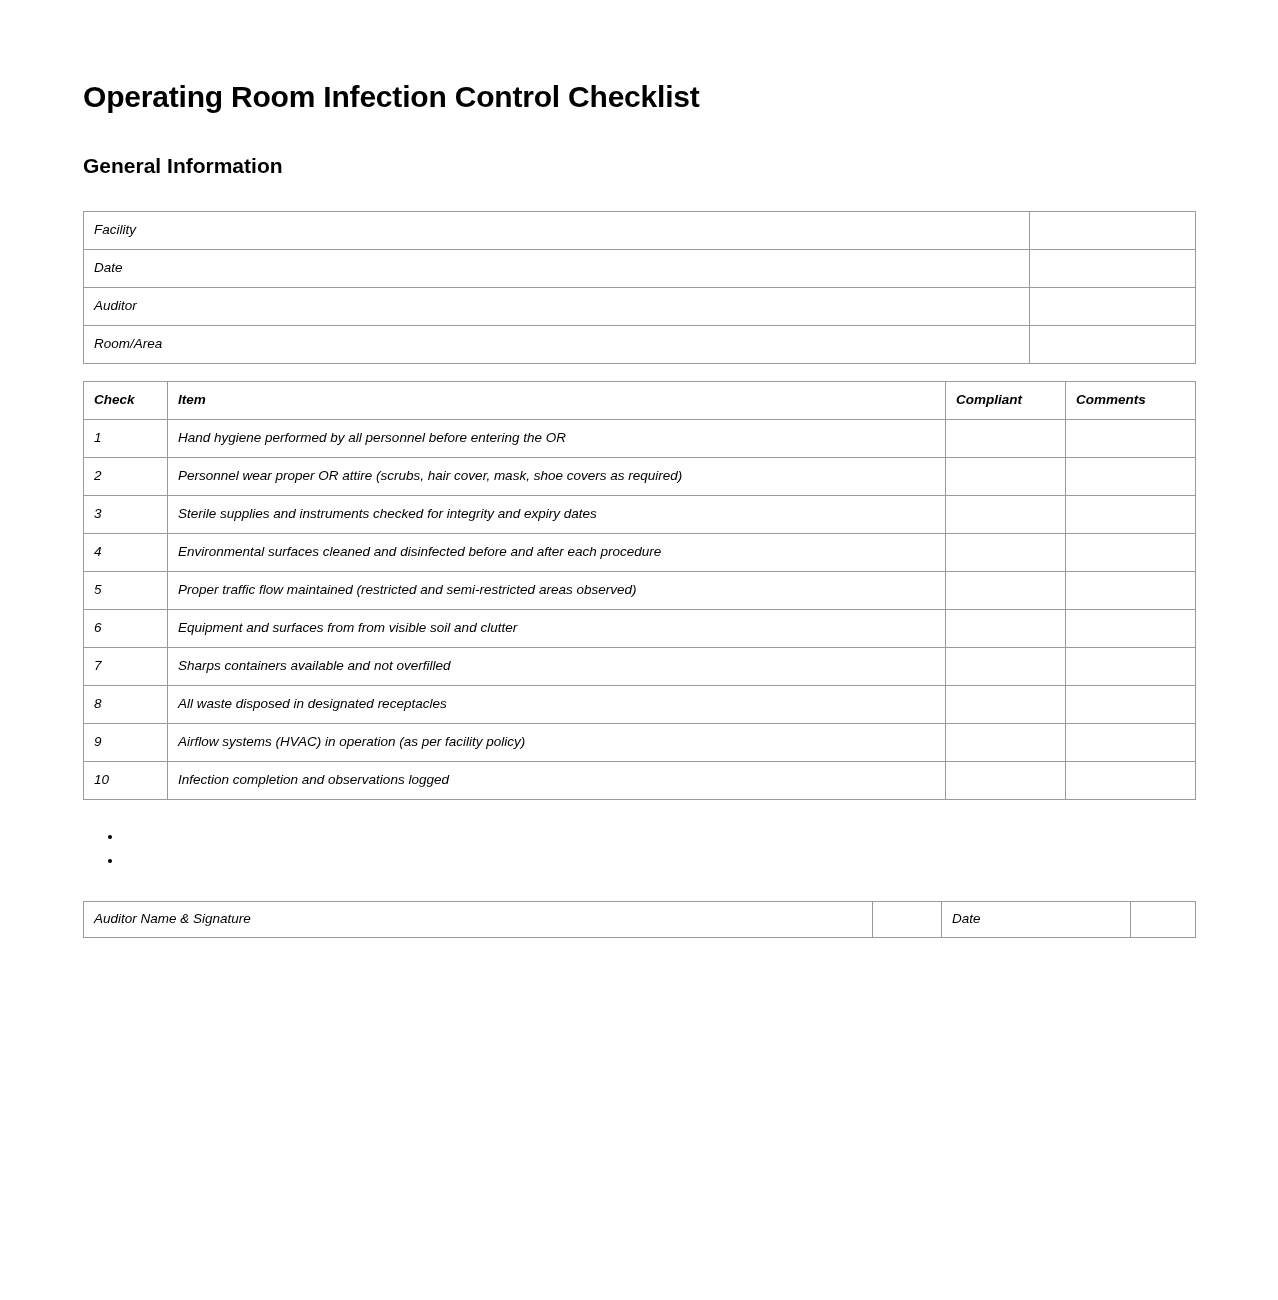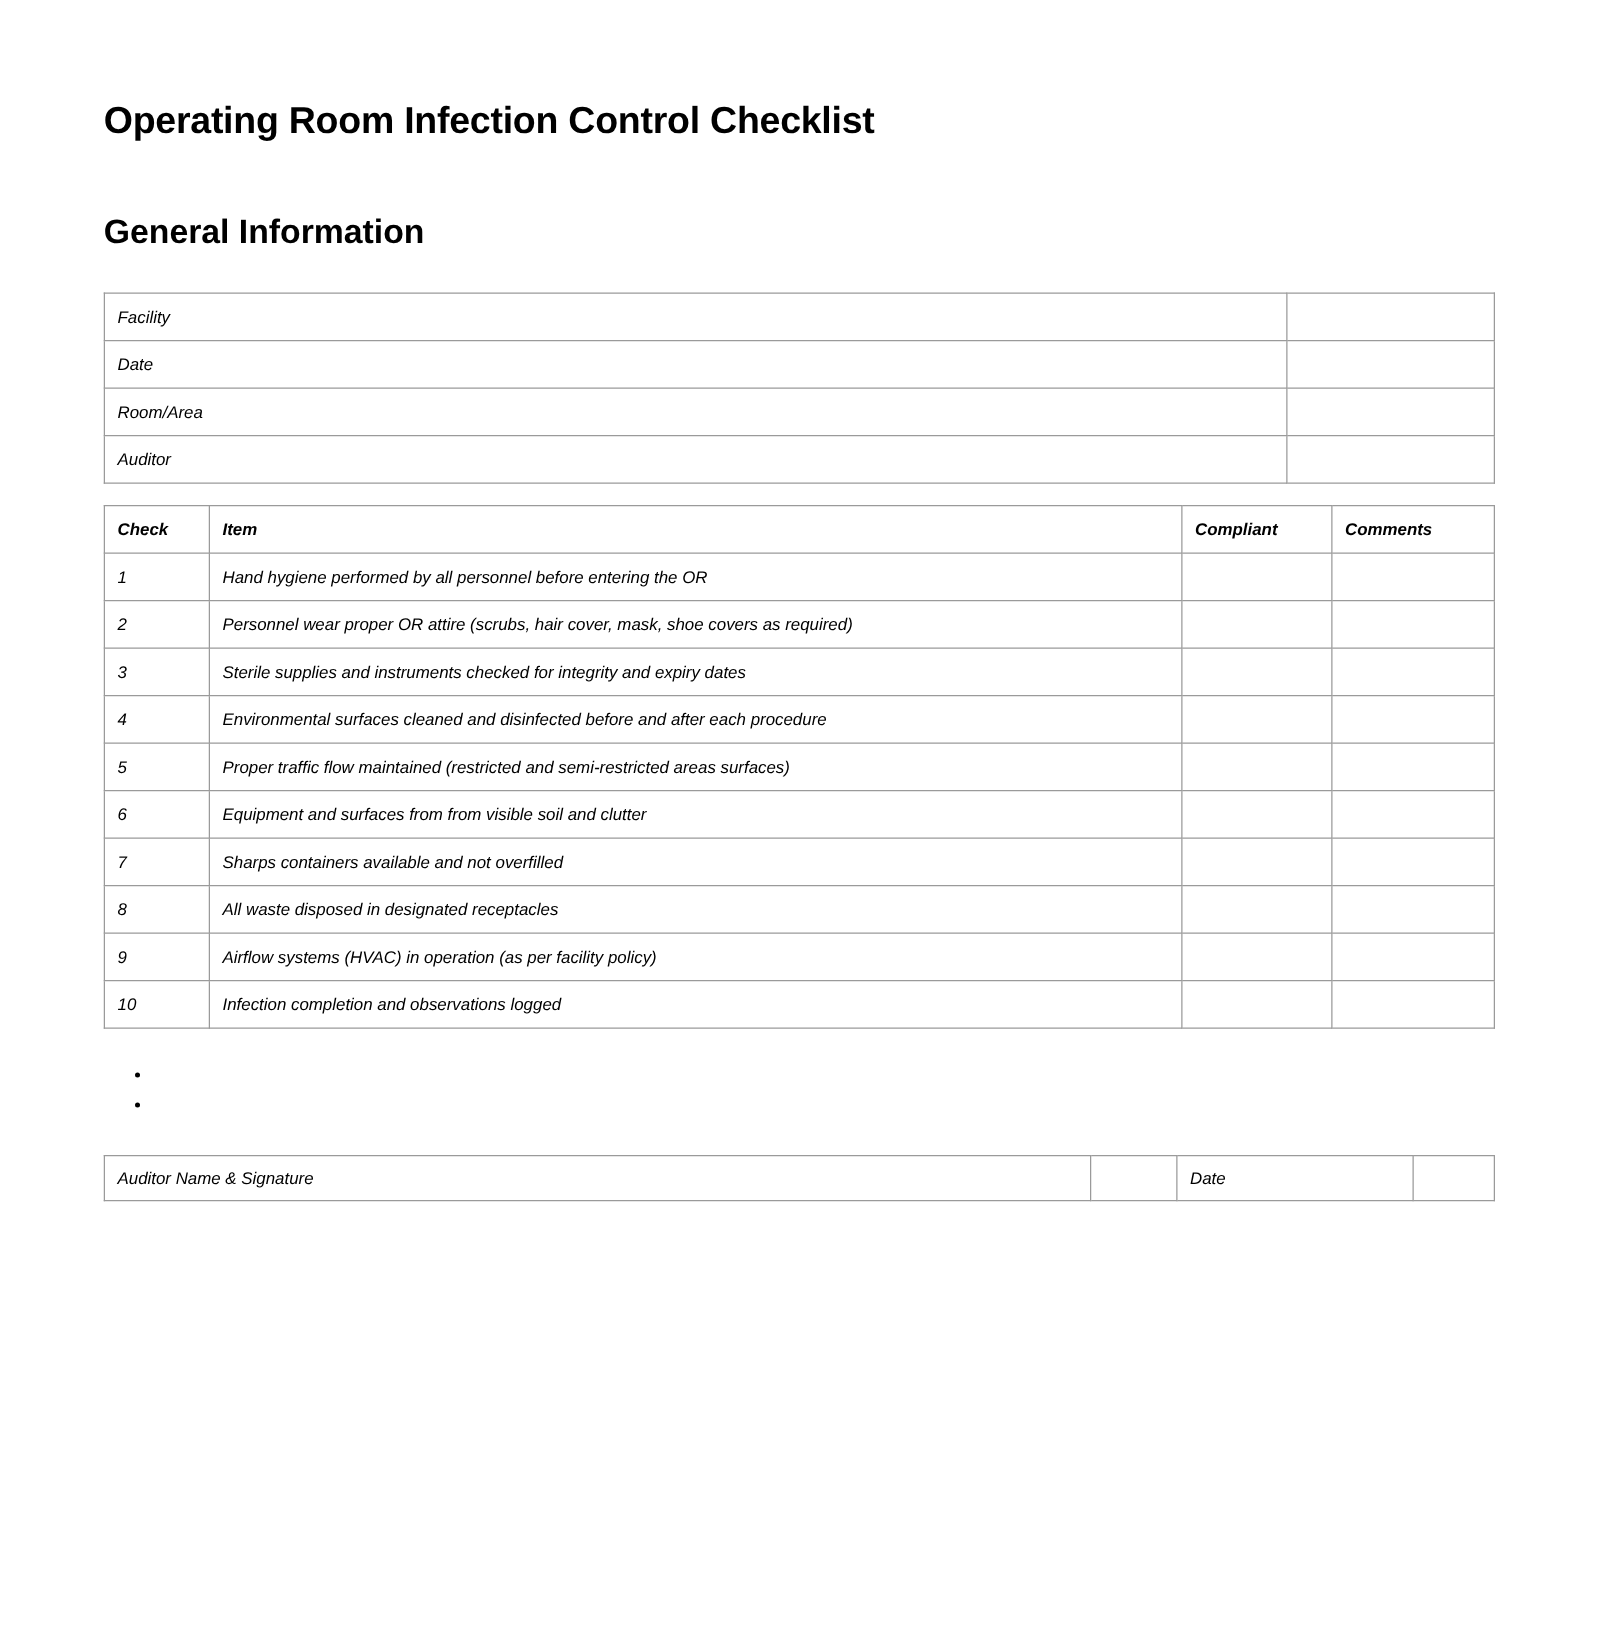--- a/index.html
+++ b/index.html
@@ -22,23 +22,23 @@
   }
   h1.doc-title {
     font-size: 30px;
     font-weight: bold;
     margin: 0 0 0 0;
     padding: 0;
     line-height: 1.28;
     letter-spacing: -0.2px;
   }
   h2.section-heading {
-    font-size: 27px;
+    font-size: 21px;
     font-weight: bold;
-    margin: 52px 0 0 0;
+    margin: 36px 0 0 0;
     padding: 0;
     line-height: 1.3;
   }
   table.doc-table {
     border-collapse: collapse;
     width: 1112px;
     table-layout: fixed;
     margin: 0;
   }
   table.doc-table td,
@@ -114,25 +114,25 @@
     <tbody>
       <tr>
         <td class="label-cell">Facility</td>
         <td></td>
       </tr>
       <tr>
         <td class="label-cell">Date</td>
         <td></td>
       </tr>
       <tr>
+        <td class="label-cell">Auditor</td>
+        <td></td>
+      </tr>
+      <tr>
         <td class="label-cell">Room/Area</td>
-        <td></td>
-      </tr>
-      <tr>
-        <td class="label-cell">Auditor</td>
         <td></td>
       </tr>
     </tbody>
   </table>
 
 
   <table class="doc-table" id="checklist-table">
     <colgroup>
       <col class="c-check">
         <col class="c-item">
@@ -167,21 +167,21 @@
         <td></td>
       </tr>
       <tr>
         <td>4</td>
         <td>Environmental surfaces cleaned and disinfected before and after each procedure</td>
         <td></td>
         <td></td>
       </tr>
       <tr>
         <td>5</td>
-        <td>Proper traffic flow maintained (restricted and semi-restricted areas surfaces)</td>
+        <td>Proper traffic flow maintained (restricted and semi-restricted areas observed)</td>
         <td></td>
         <td></td>
       </tr>
       <tr>
         <td>6</td>
         <td>Equipment and surfaces from from visible soil and clutter</td>
         <td></td>
         <td></td>
       </tr>
       <tr>

